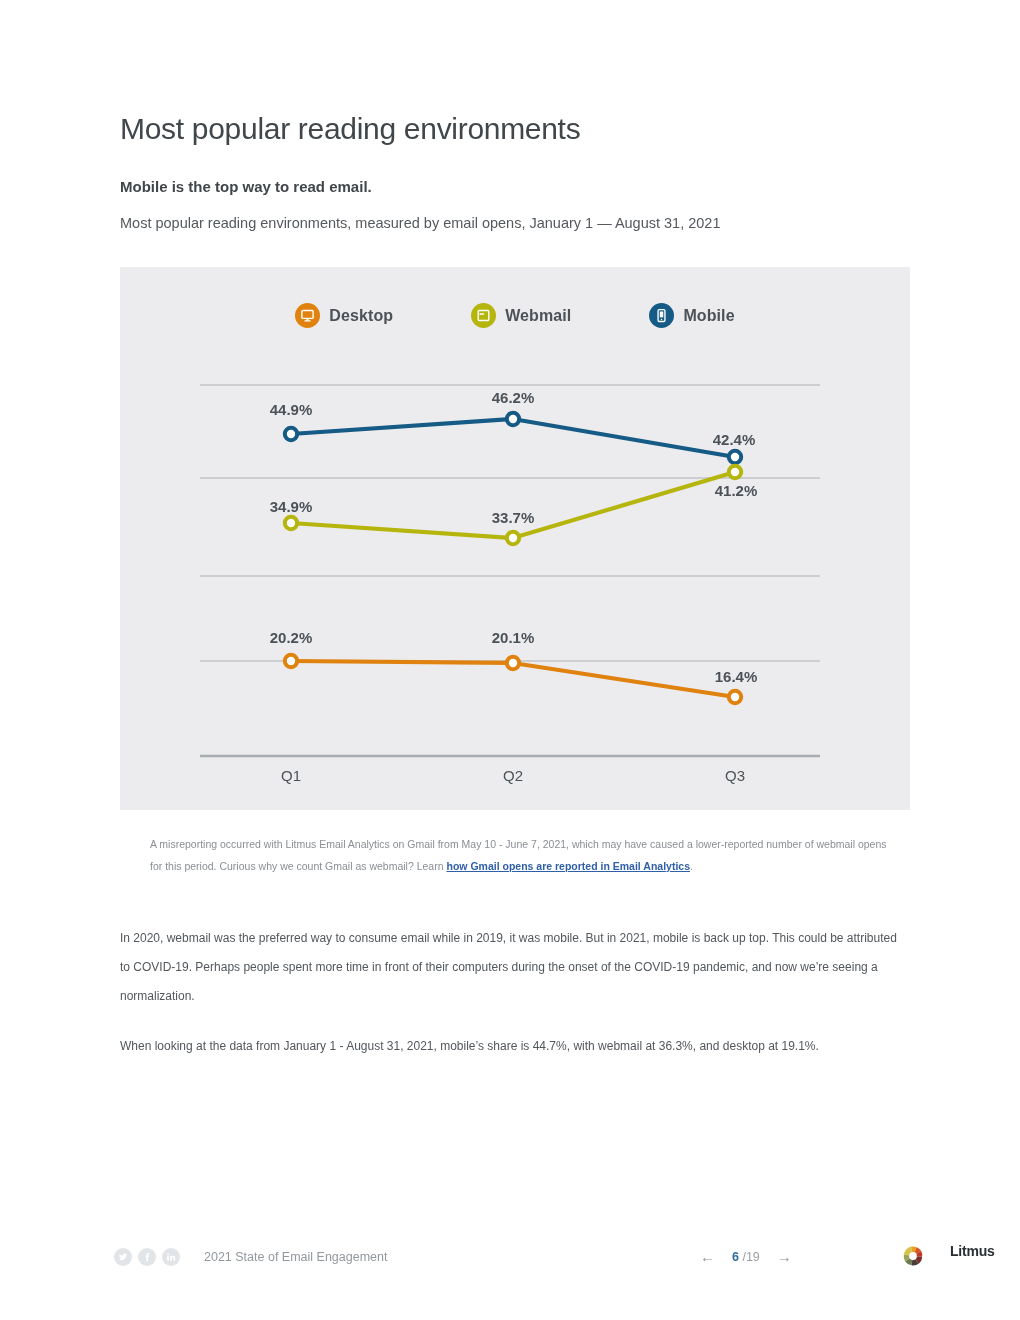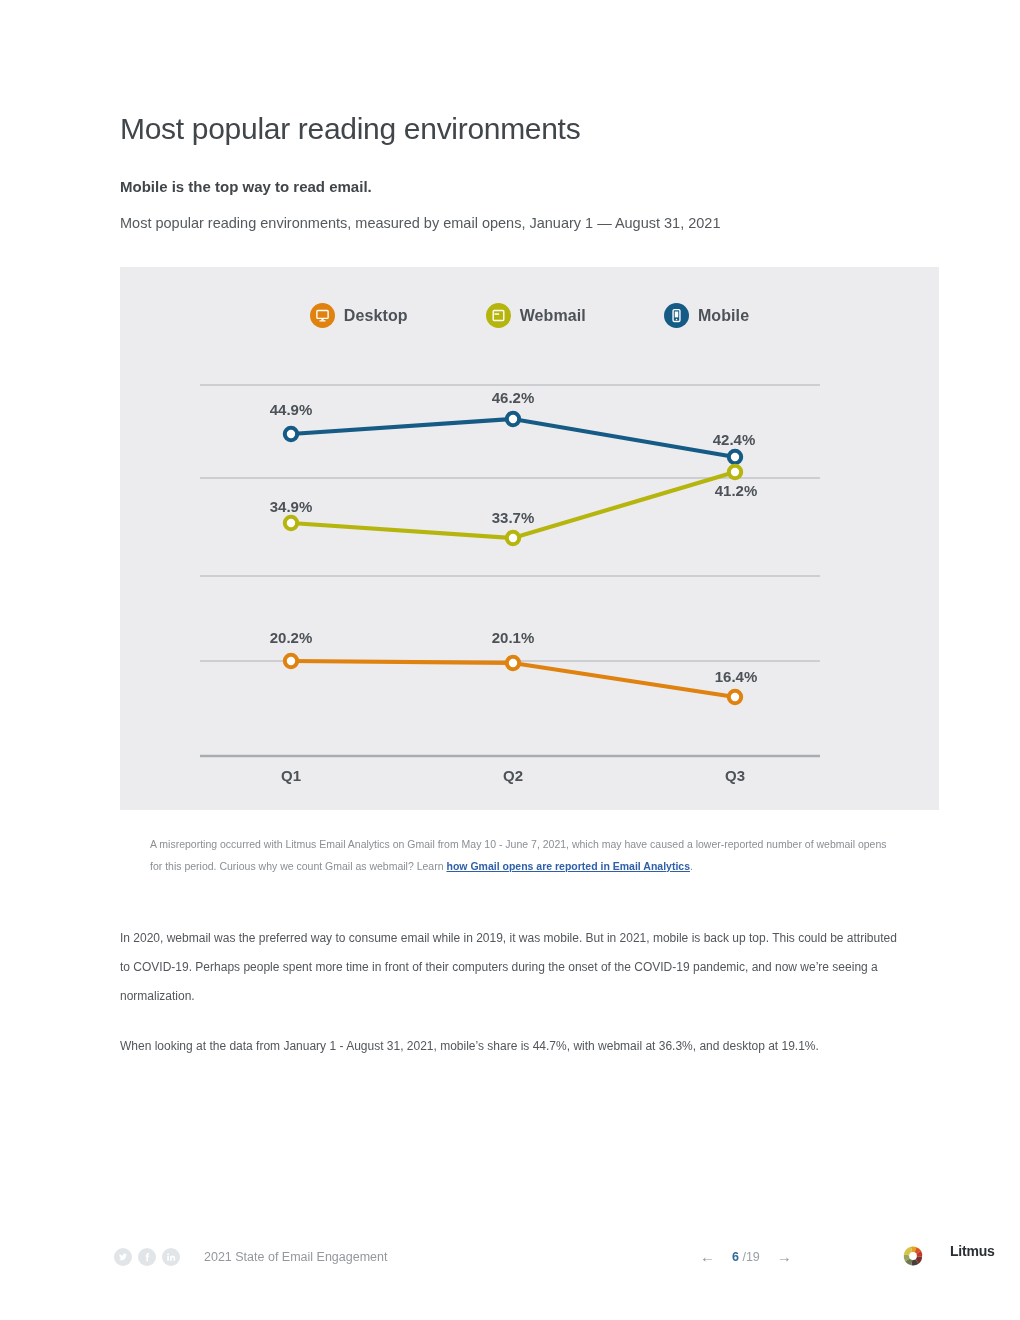--- a/index.html
+++ b/index.html
@@ -50,21 +50,20 @@
   }
 
   
   .chart-panel {
     position: absolute;
     left: 120px;
     top: 267px;
     width: 790px;
     height: 543px;
     background: #ececee;
-    padding-left: 29px;
   }
 
   .legend {
     position: absolute;
     left: 0;
     top: 36px;
     width: 100%;
     display: flex;
     justify-content: center;
     gap: 78px;
@@ -103,21 +102,21 @@
     position: absolute;
     left: 0;
     top: 500px;
     width: 790px;
     height: 24px;
   }
   .xlabel {
     position: absolute;
     transform: translateX(-50%);
     font-size: 15px;
-    font-weight: 700;
+    font-weight: 400;
     color: #4c5257;
   }
 
   .dlabel {
     position: absolute;
     transform: translate(-50%, -50%);
     font-size: 15px;
     font-weight: 700;
     color: #4c5257;
     white-space: nowrap;

